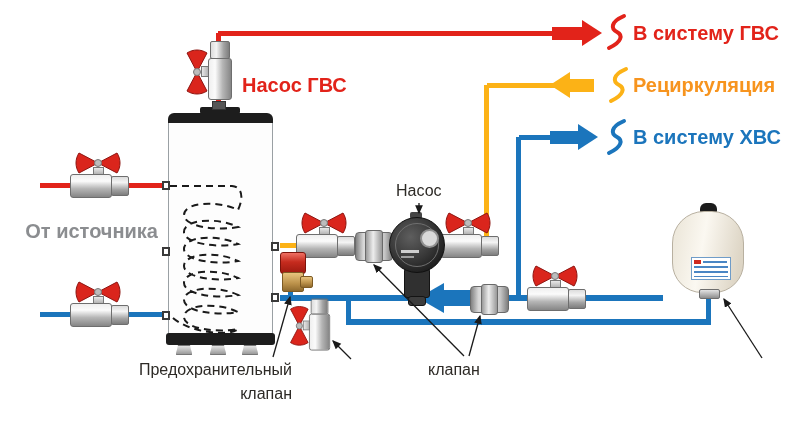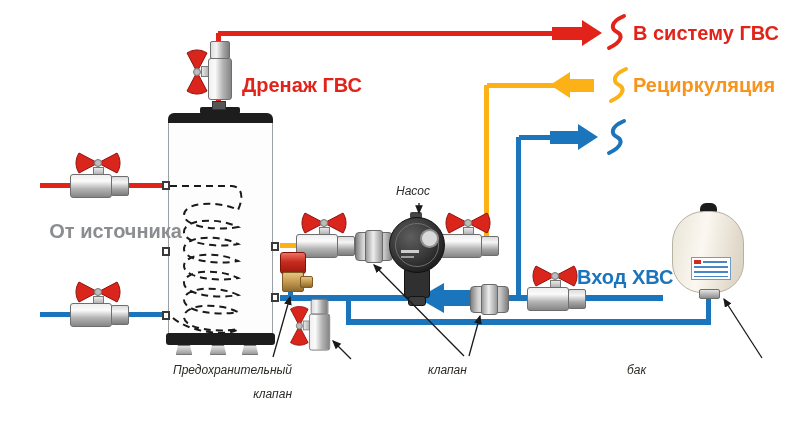--- a/index.html
+++ b/index.html
@@ -10,21 +10,21 @@
   .hot{background:var(--hot-red,#e2231a);}
   .cold{background:var(--cold-blue,#1b75bc);}
   .warm{background:var(--recirc-yellow,#fcb216);}
   
   .abody{position:absolute;}
   .ahead{position:absolute;width:0;height:0;}
   .ahead.right{border-top:13px solid transparent;border-bottom:13px solid transparent;}
   .ahead.left{border-top:13px solid transparent;border-bottom:13px solid transparent;}
   
   .hd{position:absolute;font-weight:bold;font-size:20px;white-space:nowrap;}
-  .lbl{position:absolute;font-size:12px;color:var(--ink,#2d2a26);white-space:nowrap;line-height:24px;font-style:italic;}
+  .lbl{position:absolute;font-size:16px;color:var(--ink,#2d2a26);white-space:nowrap;line-height:24px;}
   
   .bvalve{position:absolute;width:58px;height:44px;}
   .bvalve .wing{position:absolute;left:4px;top:0;}
   .bvalve .stem{position:absolute;left:23px;top:15px;width:9px;height:9px;
     background:linear-gradient(180deg,#e8e8e8,#9a9a9a);border:1px solid #787878;}
   .bvalve .vbody{position:absolute;left:0;top:22px;width:40px;height:22px;border-radius:3px;
     background:linear-gradient(180deg,#efefef 0%,#fbfbfb 28%,#b5b5b5 62%,#868686 100%);
     border:1px solid #6e6e6e;}
   .bvalve .vnut{position:absolute;left:41px;top:24px;width:16px;height:18px;border-radius:2px;
     background:linear-gradient(180deg,#dcdcdc 0%,#f4f4f4 30%,#a3a3a3 70%,#7d7d7d 100%);
@@ -243,38 +243,37 @@
     <div class="ves-label" style="left:21px;top:57px;width:38px;height:21px;">
       <div class="abs" style="left:2px;top:2px;width:7px;height:4px;background:#cf2a20;"></div>
       <div class="abs" style="left:11px;top:3px;width:24px;height:2px;background:#4a86c4;"></div>
       <div class="ves-stripes" style="left:2px;top:8px;width:34px;height:11px;"></div>
     </div>
     <div class="ves-fit" style="left:29px;top:89px;width:19px;height:8px;"></div>
   </div>
 
   <div class="hd" style="left:633px;top:74px;color:var(--recirc-label-orange,#f7941e);">Рециркуляция</div>
   <div class="hd" style="left:633px;top:22px;color:var(--hot-red,#e2231a);">В систему ГВС</div>
-  <div class="hd" style="left:242px;top:74px;color:var(--hot-red,#e2231a);">Дренаж ГВС</div>
-  <div class="hd" style="left:577px;top:266px;color:var(--cold-blue,#1b75bc);">Вход ХВС</div>
-
-  <div class="hd" style="left:20px;top:219px;width:138px;text-align:right;color:var(--muted-gray,#8b8d90);line-height:24px;margin-left:24px;">
+  <div class="hd" style="left:633px;top:126px;color:var(--cold-blue,#1b75bc);">В систему ХВС</div>
+  <div class="hd" style="left:242px;top:74px;color:var(--hot-red,#e2231a);">Насос ГВС</div>
+
+  <div class="hd" style="left:20px;top:219px;width:138px;text-align:right;color:var(--muted-gray,#8b8d90);line-height:24px;">
     <div>От источника</div>
   </div>
 
   <div class="lbl" style="left:396px;top:179px;">Насос</div>
 
   <div class="lbl" style="left:100px;top:358px;width:192px;text-align:right;">
     <div>Предохранительный</div>
     <div>клапан</div>
   </div>
   <div class="lbl" style="left:428px;top:358px;">
     <div>клапан</div>
   </div>
   <div class="lbl" style="left:627px;top:358px;">
-    <div>бак</div>
   </div>
 
   <svg class="overlay" width="800" height="430" viewBox="0 0 800 430">
     <defs>
       <marker id="ah" markerWidth="8" markerHeight="8" refX="6" refY="3" orient="auto">
         <path d="M0,0 L7,3 L0,6 Z" fill="#1a1a1a"></path>
       </marker>
     </defs>
     <g stroke="#1a1a1a" stroke-width="1.3" fill="none">
       <line x1="419" y1="203" x2="419" y2="213" marker-end="url(#ah)"></line>

